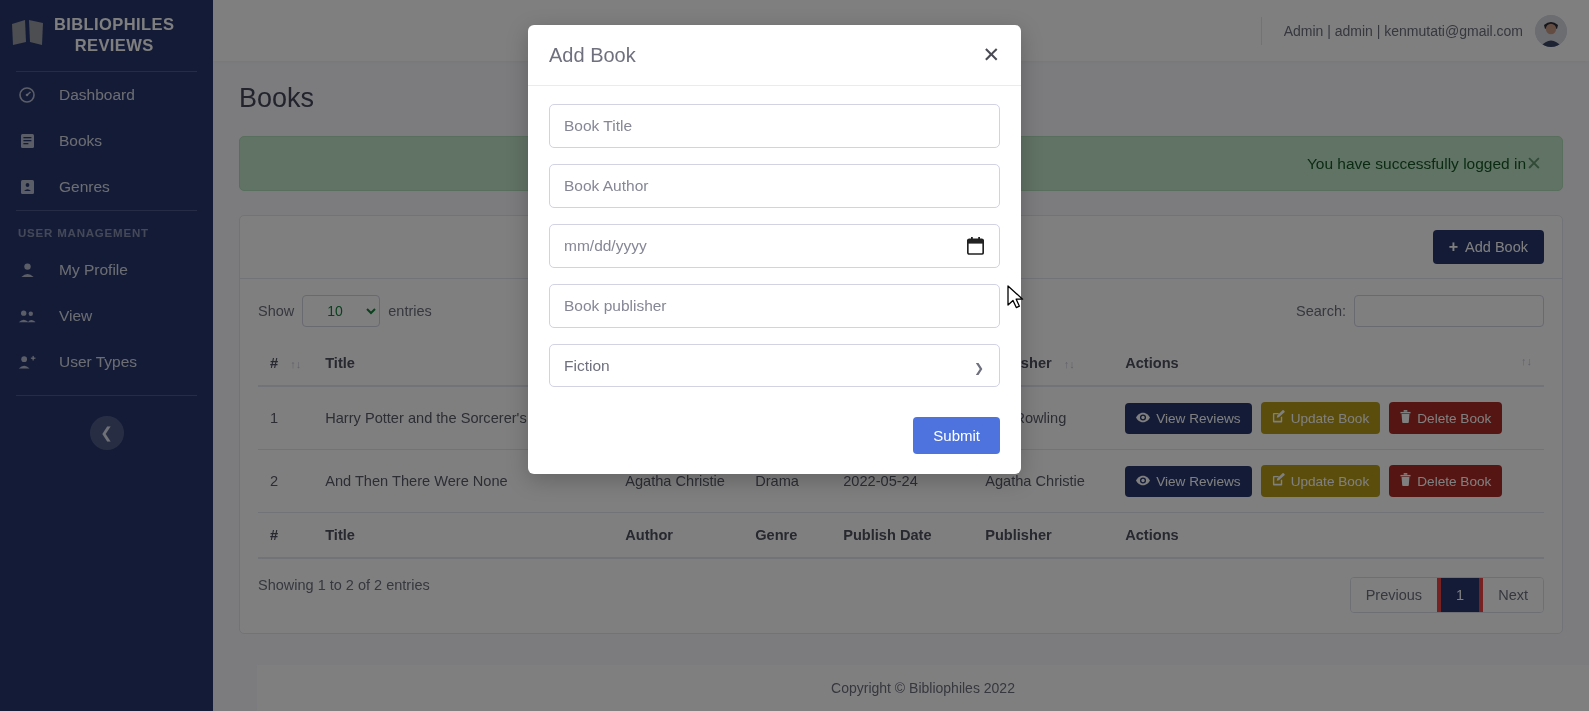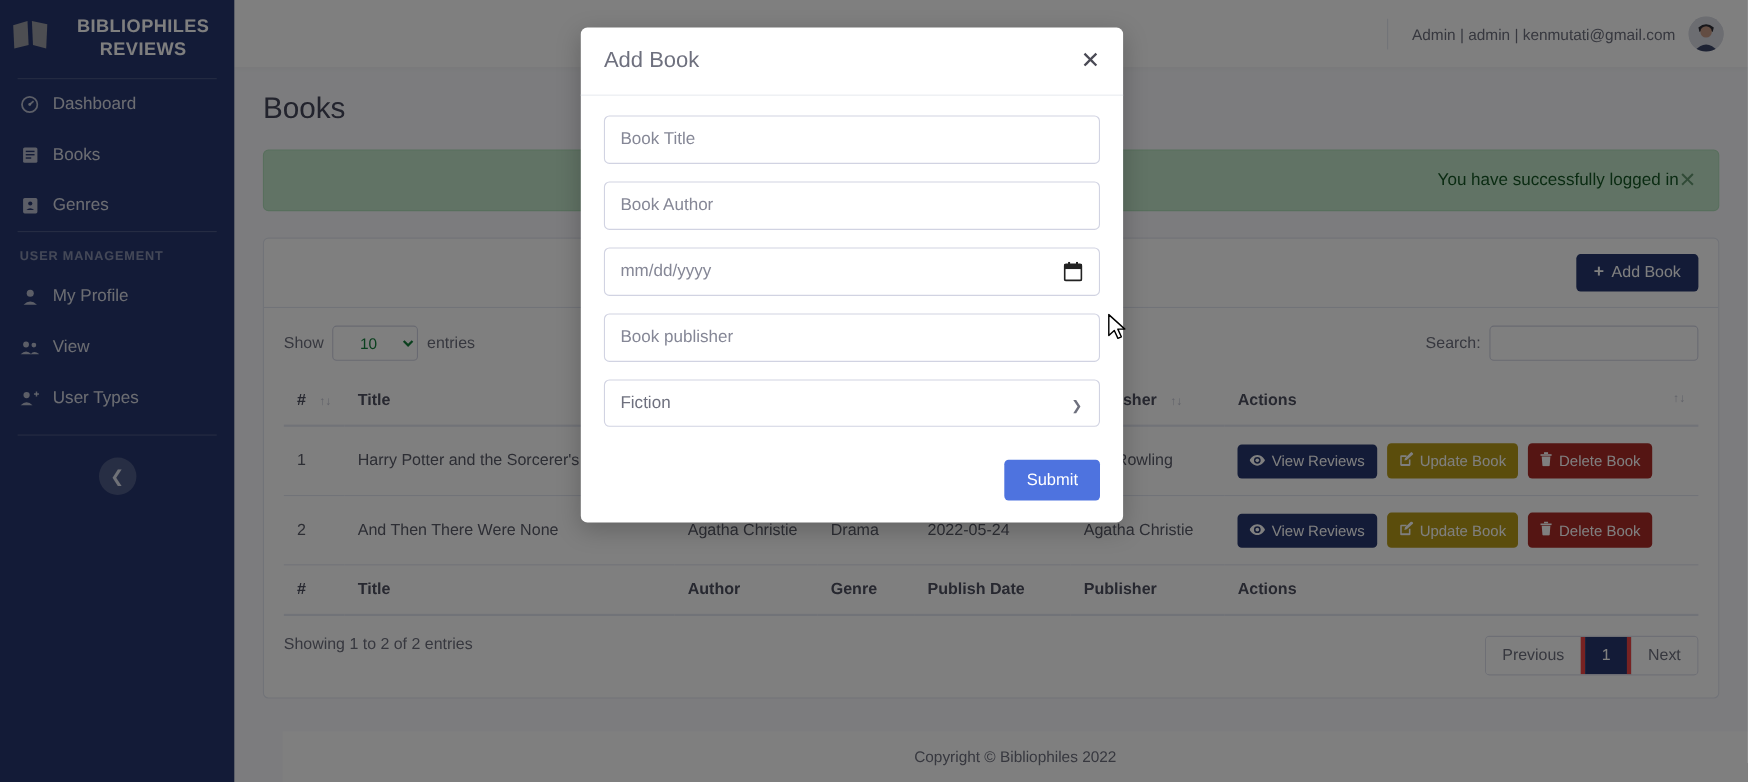--- a/index.html
+++ b/index.html
@@ -11,31 +11,31 @@
   }
   .app { position: relative; width: 1589px; height: 711px; display: flex; }
 
   
   .sidebar {
     width: 213px; flex: 0 0 213px; height: 711px;
     background: #27376e;
     color: #fff; position: relative; z-index: 1;
   }
   .brand {
-    display: flex; align-items: center; gap: 24px;
+    display: flex; align-items: center; gap: 8px;
     padding: 14px 16px 16px 10px;
   }
   .brand-logo { flex: 0 0 36px; }
   .brand-name {
     font-size: 16.5px; font-weight: bold; letter-spacing: .4px;
     line-height: 1.25; color: #fff; text-align: center;
   }
   .side-divider { height: 1px; background: rgba(255,255,255,.17); margin: 0 16px; }
   .side-item {
-    display: flex; align-items: center; gap: 12px;
+    display: flex; align-items: center; gap: 23px;
     padding: 14px 18px; font-size: 15.5px;
     color: rgba(255,255,255,.82); cursor: pointer;
   }
   .side-item .ico { width: 18px; display:flex; align-items:center; justify-content:center; opacity: .82; }
   .side-heading {
     font-size: 11.5px; font-weight: bold; letter-spacing: .8px;
     color: rgba(255,255,255,.45); padding: 16px 18px 8px;
   }
   .collapse-wrap { display:flex; justify-content:center; padding-top: 20px; }
   .collapse-btn {

